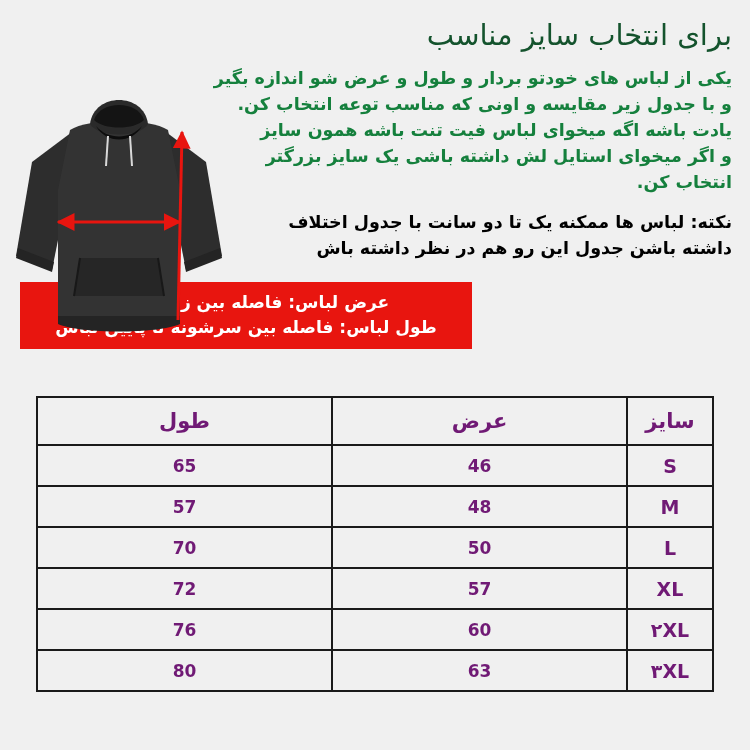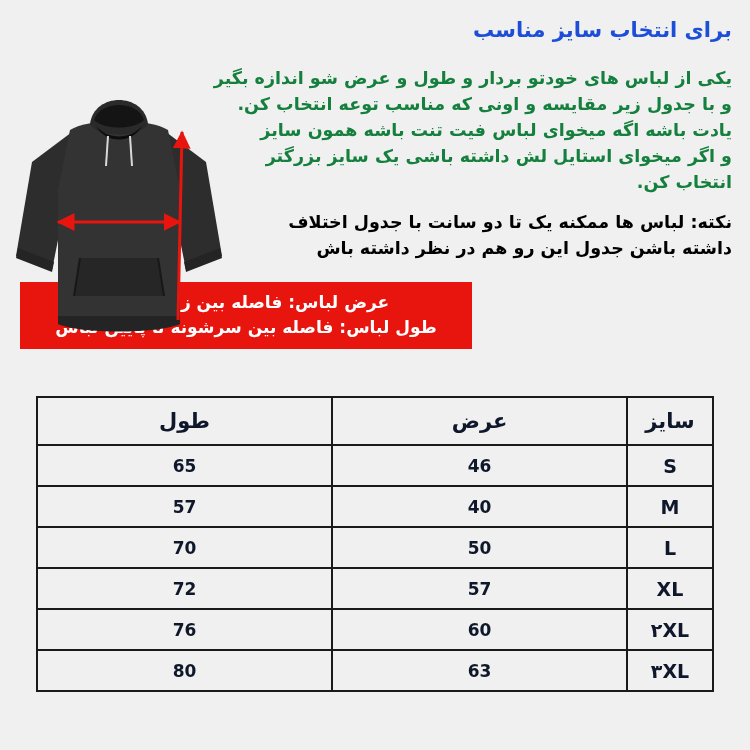--- a/index.html
+++ b/index.html
@@ -30,23 +30,23 @@
     width: 750px;
     height: 378px;
   }
 
   .headline {
     position: absolute;
     top: 18px;
     right: 18px;
     width: 500px;
     text-align: right;
-    font-size: 21px;
-    font-weight: bold;
-    color: #1d4ed8;
+    font-size: 29px;
+    font-weight: normal;
+    color: #14532d;
     letter-spacing: -0.3px;
     line-height: 1.2;
   }
 
   .para {
     position: absolute;
     top: 66px;
     right: 18px;
     width: 505px;
     text-align: right;
@@ -104,21 +104,21 @@
   }
   table.sizes {
     border-collapse: collapse;
     width: 676px;
     background: #f0f0f0;
     table-layout: fixed;
   }
   table.sizes th, table.sizes td {
     border: 2px solid #1a1a1a;
     text-align: center;
-    color: #0f172a;
+    color: #701a75;
     font-weight: bold;
   }
   table.sizes th {
     height: 44px;
     font-size: 21px;
   }
   table.sizes td {
     height: 37px;
     font-size: 17px;
   }
@@ -212,21 +212,21 @@
         </tr>
       </thead>
       <tbody>
         <tr>
           <td class="size-cell">S</td>
           <td>46</td>
           <td>65</td>
         </tr>
         <tr>
           <td class="size-cell">M</td>
-          <td>40</td>
+          <td>48</td>
           <td>57</td>
         </tr>
         <tr>
           <td class="size-cell">L</td>
           <td>50</td>
           <td>70</td>
         </tr>
         <tr>
           <td class="size-cell">XL</td>
           <td>57</td>

